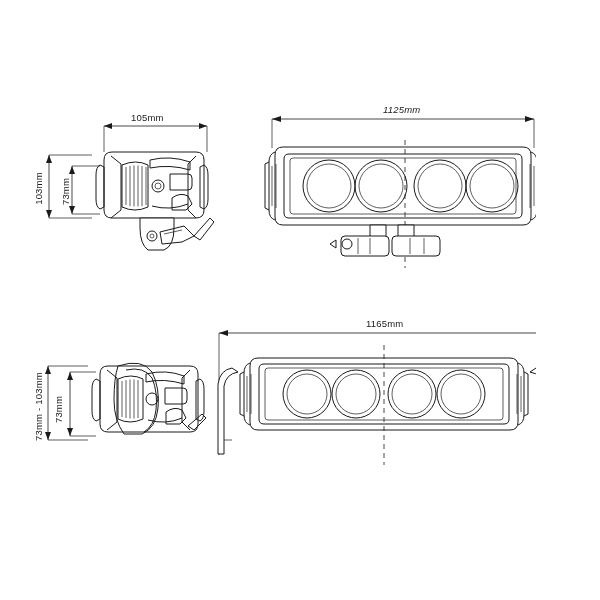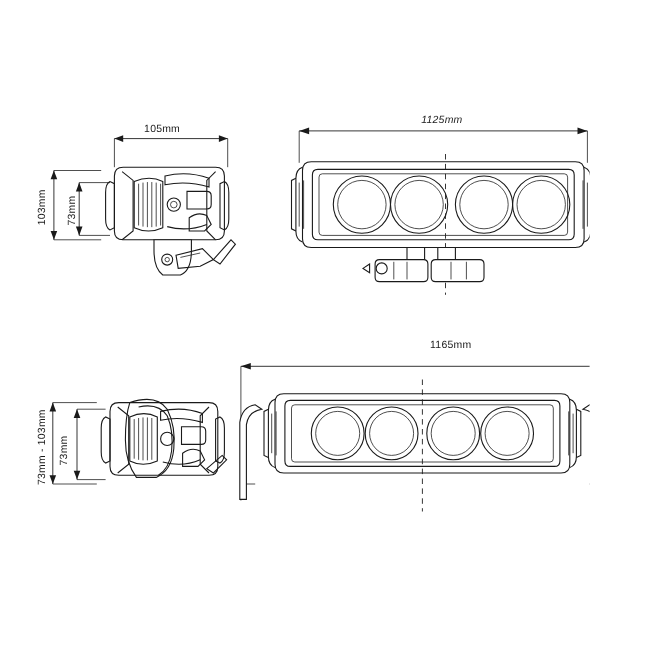--- a/index.html
+++ b/index.html
@@ -267,15 +267,15 @@
   <div class="dim-label vert" style="left:22px; top:183px; transform:rotate(-90deg);">103mm</div>
 
   <div class="dim-label vert" style="left:52px; top:186px; transform:rotate(-90deg);">73mm</div>
 
   <div class="dim-label" style="left:383px; top:104px;font-style:italic;">1125mm</div>
 
   <div class="dim-label vert" style="left:4px; top:401px; transform:rotate(-90deg);">73mm - 103mm</div>
 
   <div class="dim-label vert" style="left:45px; top:404px; transform:rotate(-90deg);">73mm</div>
 
-  <div class="dim-label" style="left:366px; top:308px;margin-left:25px;">1165mm</div>
+  <div class="dim-label" style="left:366px; top:318px;">1165mm</div>
 
 </div>
 
 </body></html>

